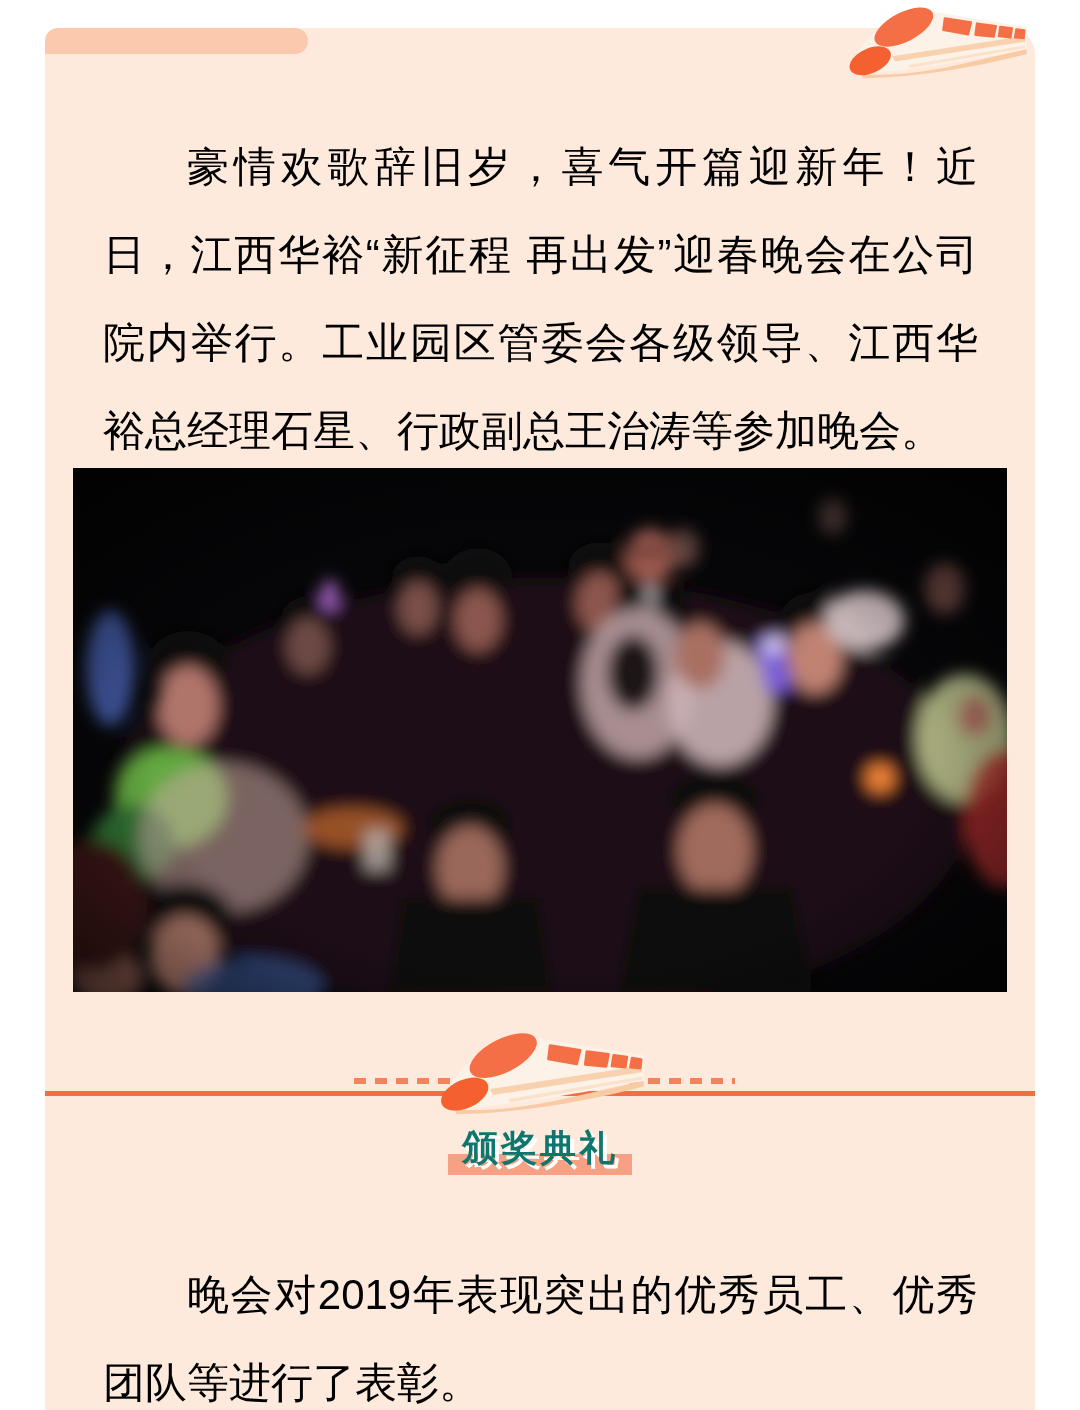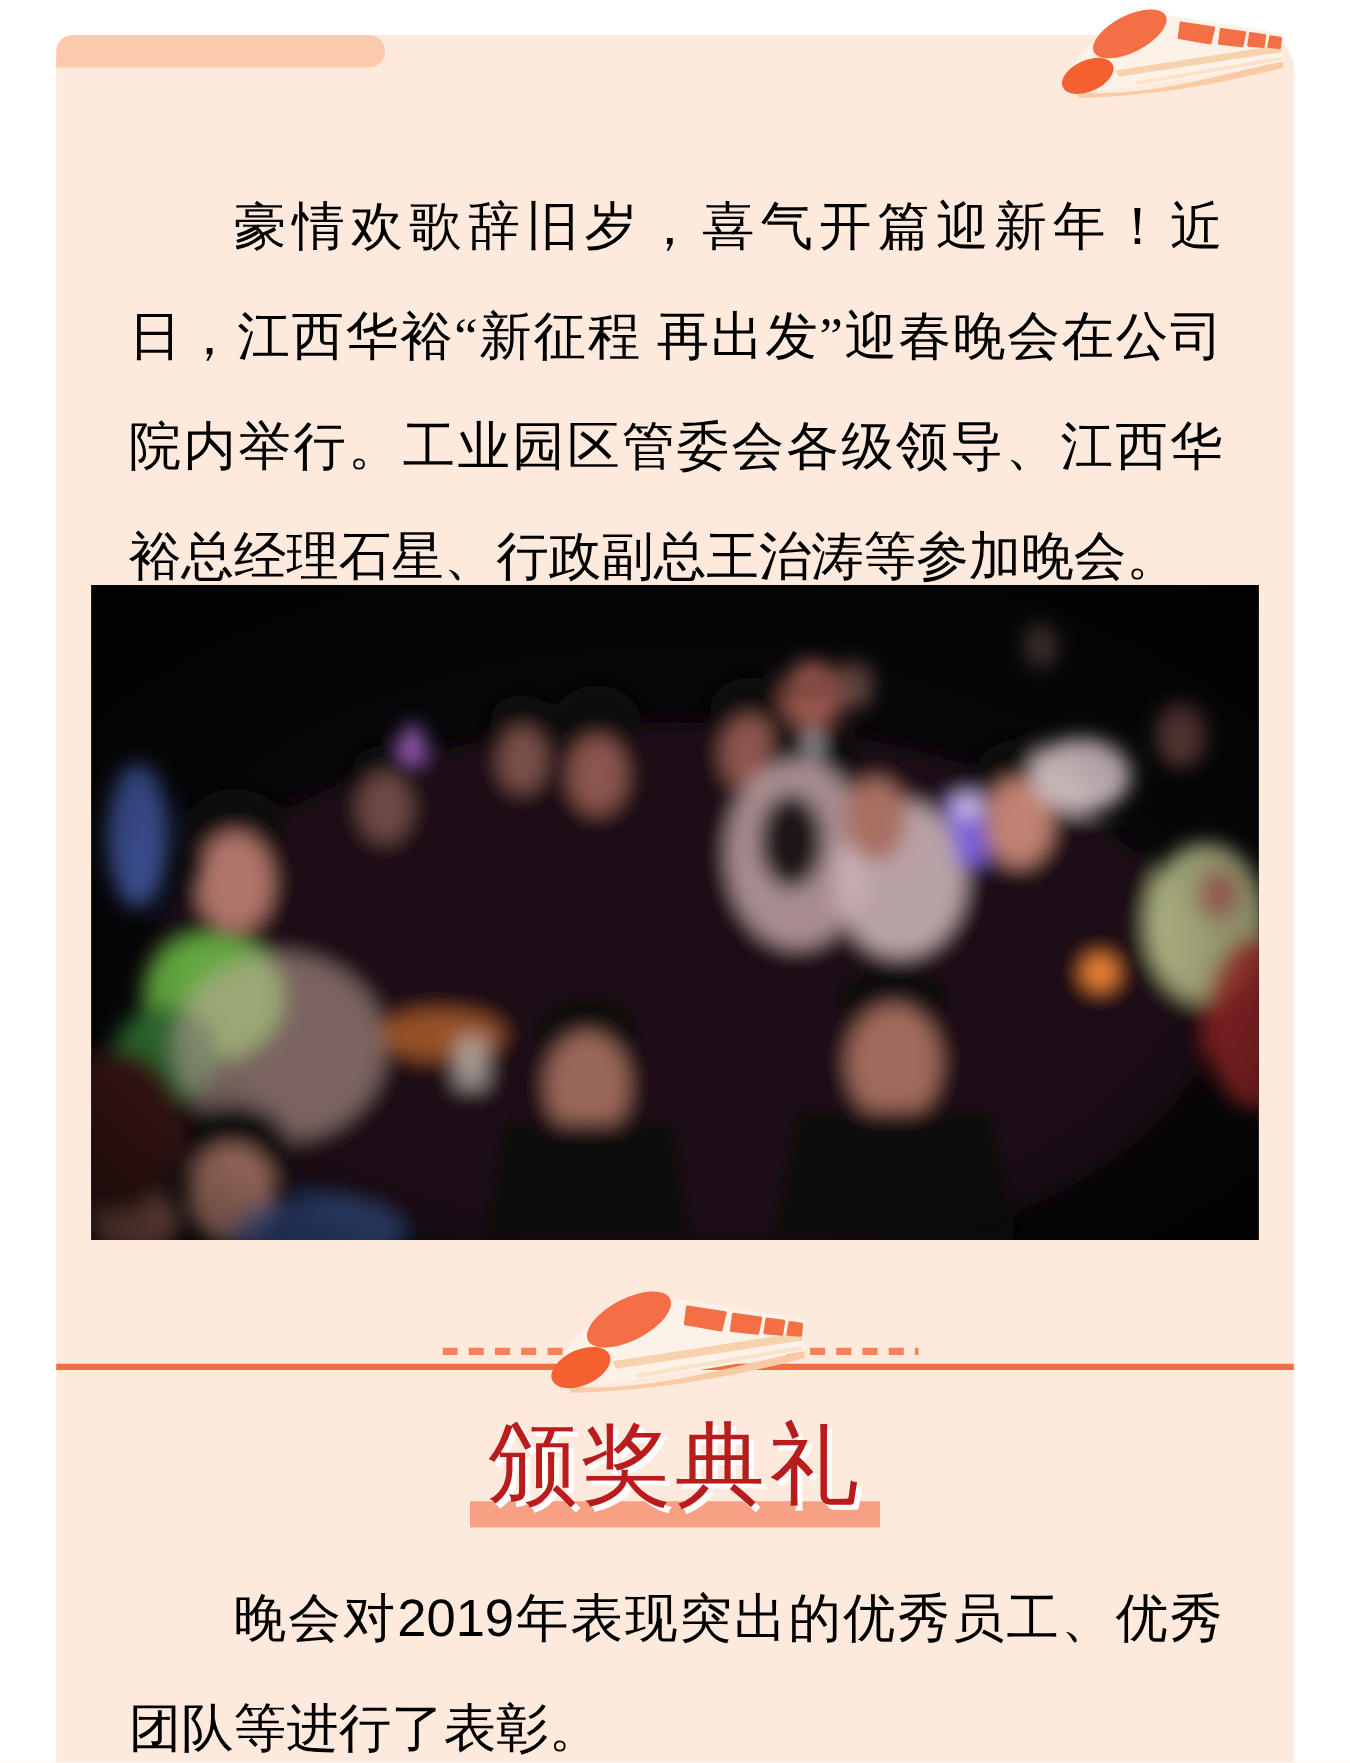--- a/index.html
+++ b/index.html
@@ -30,40 +30,40 @@
   .divider-dashed{position:absolute;left:354px;top:1078px;width:381px;height:6px;z-index:1;}
   .divider-solid{position:absolute;left:45px;top:1091px;width:990px;height:5px;background:#f46c44;z-index:2;}
 
   
   .para{
     position:absolute;left:103px;width:875px;
     font-size:42px;line-height:88px;color:#000000;
     text-align:justify;text-justify:inter-ideograph;
     text-indent:2em;letter-spacing:0;
   }
-  .para1{top:96px;font-family:Liberation Serif, serif;}
+  .para1{top:81px;}
   .para2{top:1209px;}
 
   
   .photo{
     position:absolute;left:73px;top:468px;width:934px;height:524px;
     background:#060607;overflow:hidden;
   }
   .photo svg{display:block;width:100%;height:100%;}
 
   
   .section-head{position:absolute;left:0;top:1124px;width:1080px;text-align:center;}
   .head-inner{position:relative;display:inline-block;}
   .head-bar{
     position:absolute;left:-14px;right:-14px;bottom:-2px;height:21px;
     background:#f7a084;z-index:0;
   }
   .head-text{
     position:relative;z-index:1;
-    font-size:72px;font-weight:400;color:#b91c1c;
+    font-size:36px;font-weight:700;color:#0f766e;
     letter-spacing:3px;
     text-shadow:4px 4px 0 #ffffff;
   }
   .hidden-defs{position:absolute;width:0;height:0;overflow:hidden;}
 </style>
 </head>
 <body>
 
 <div class="page">
 

